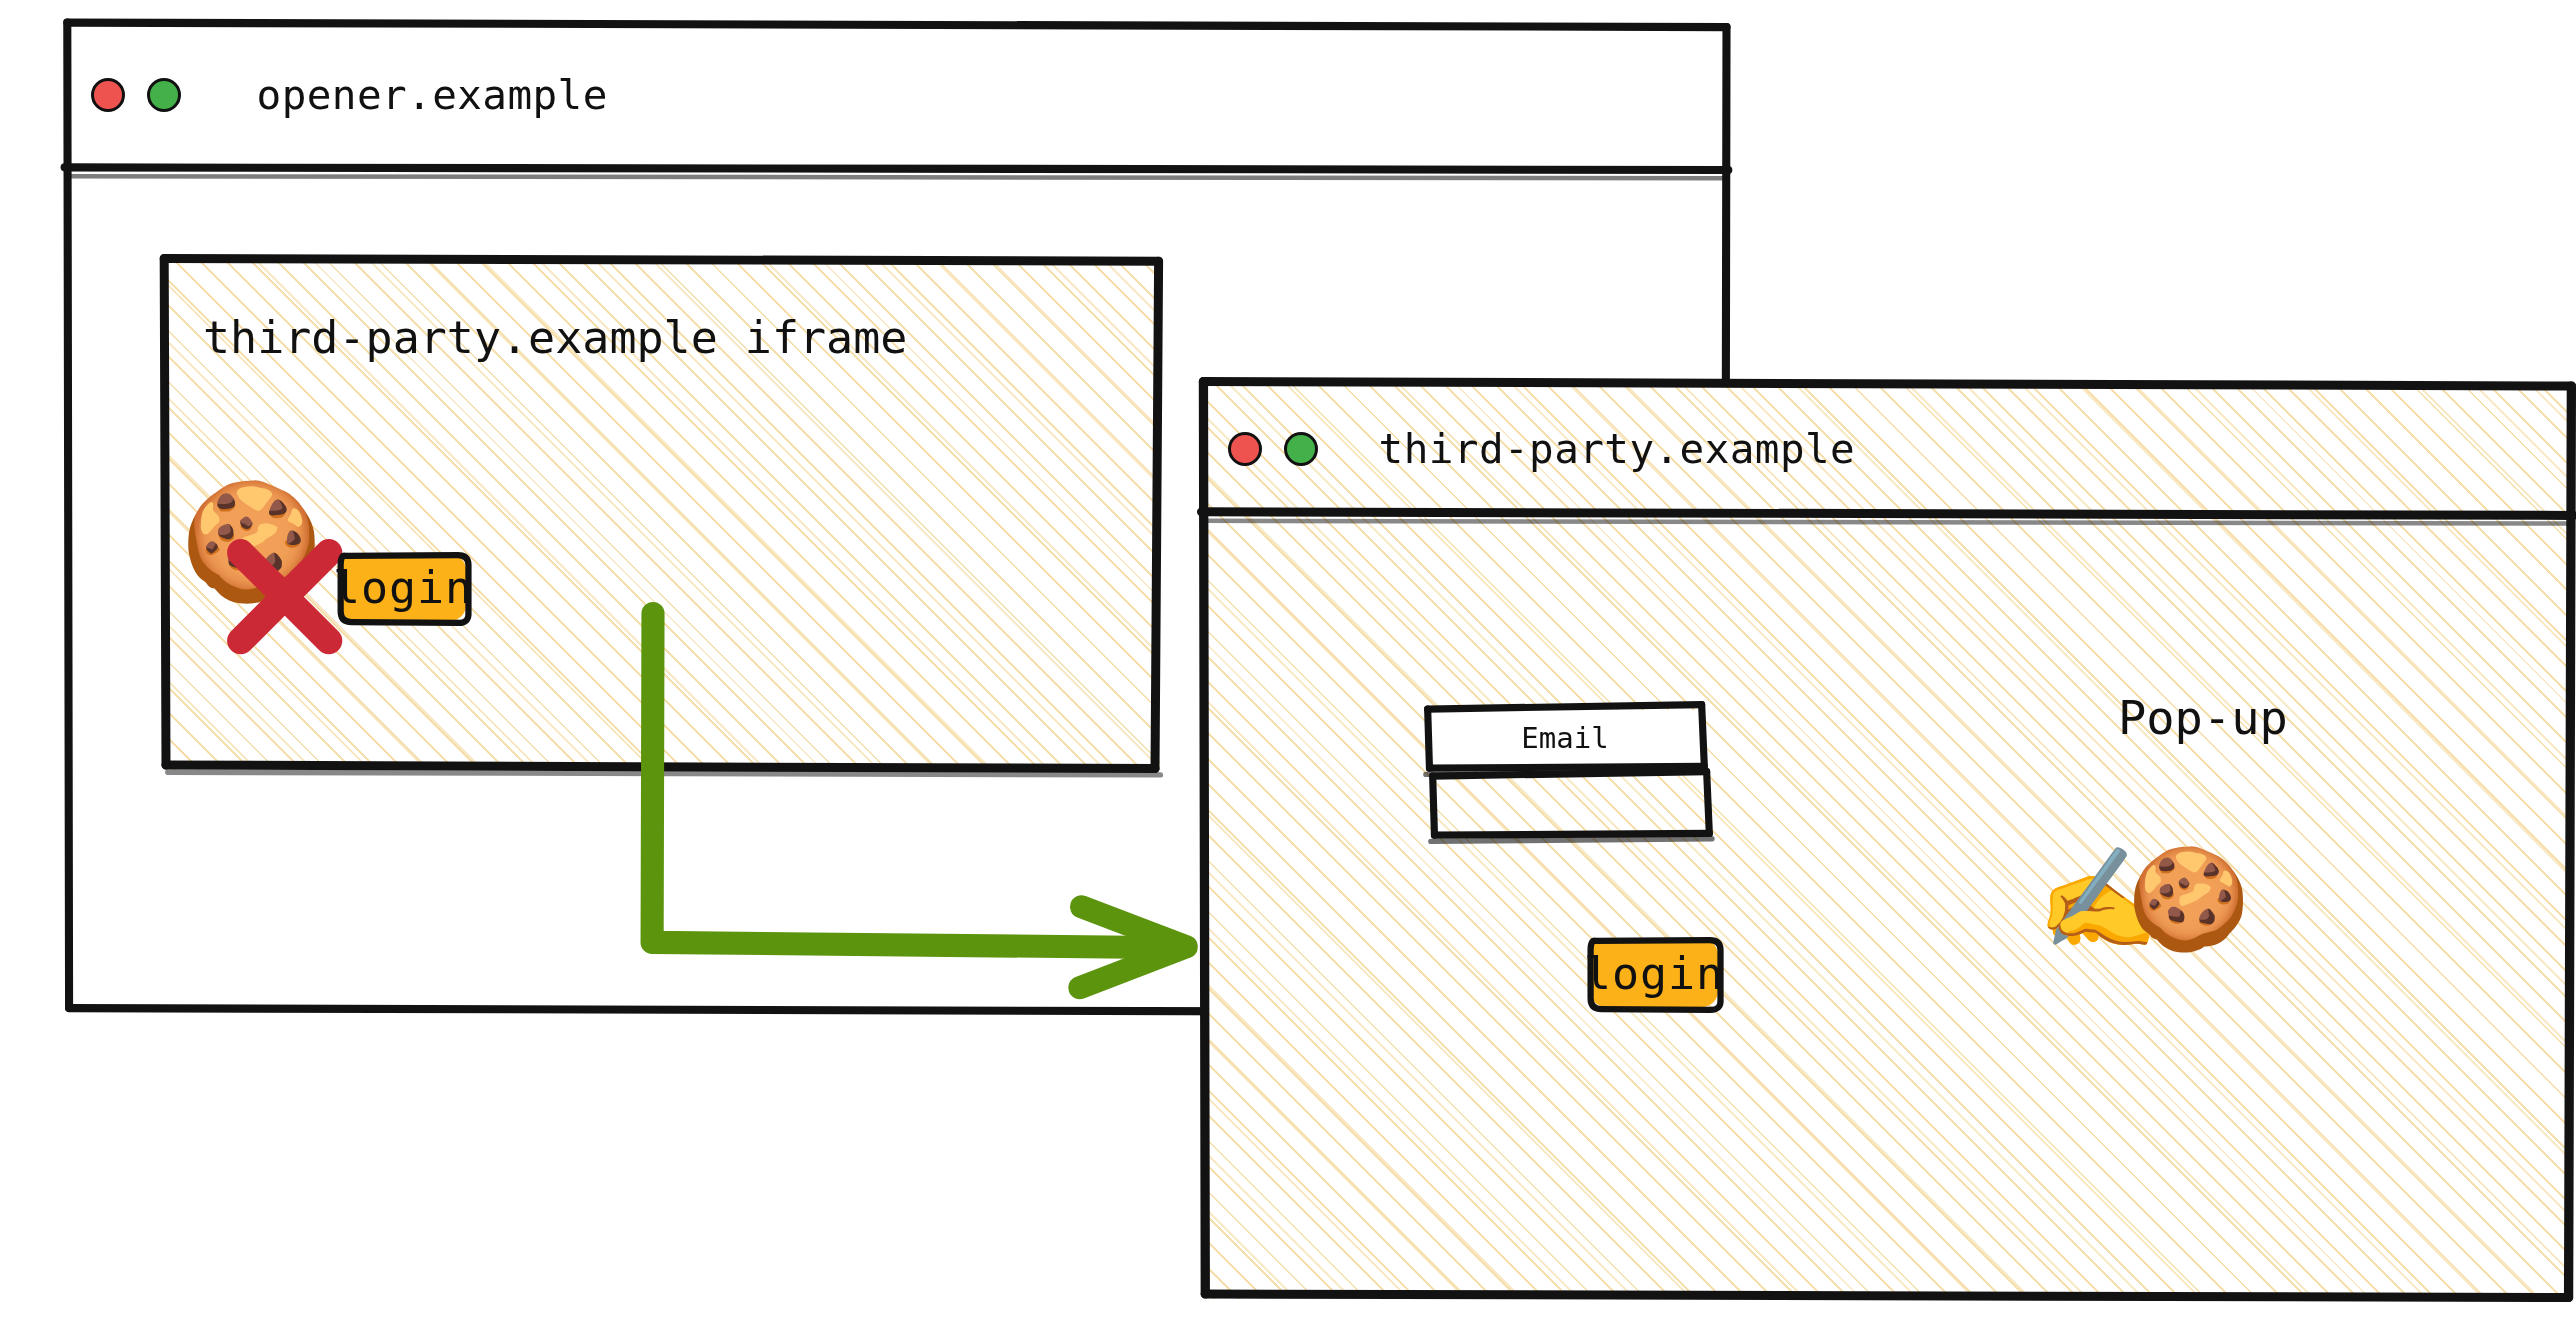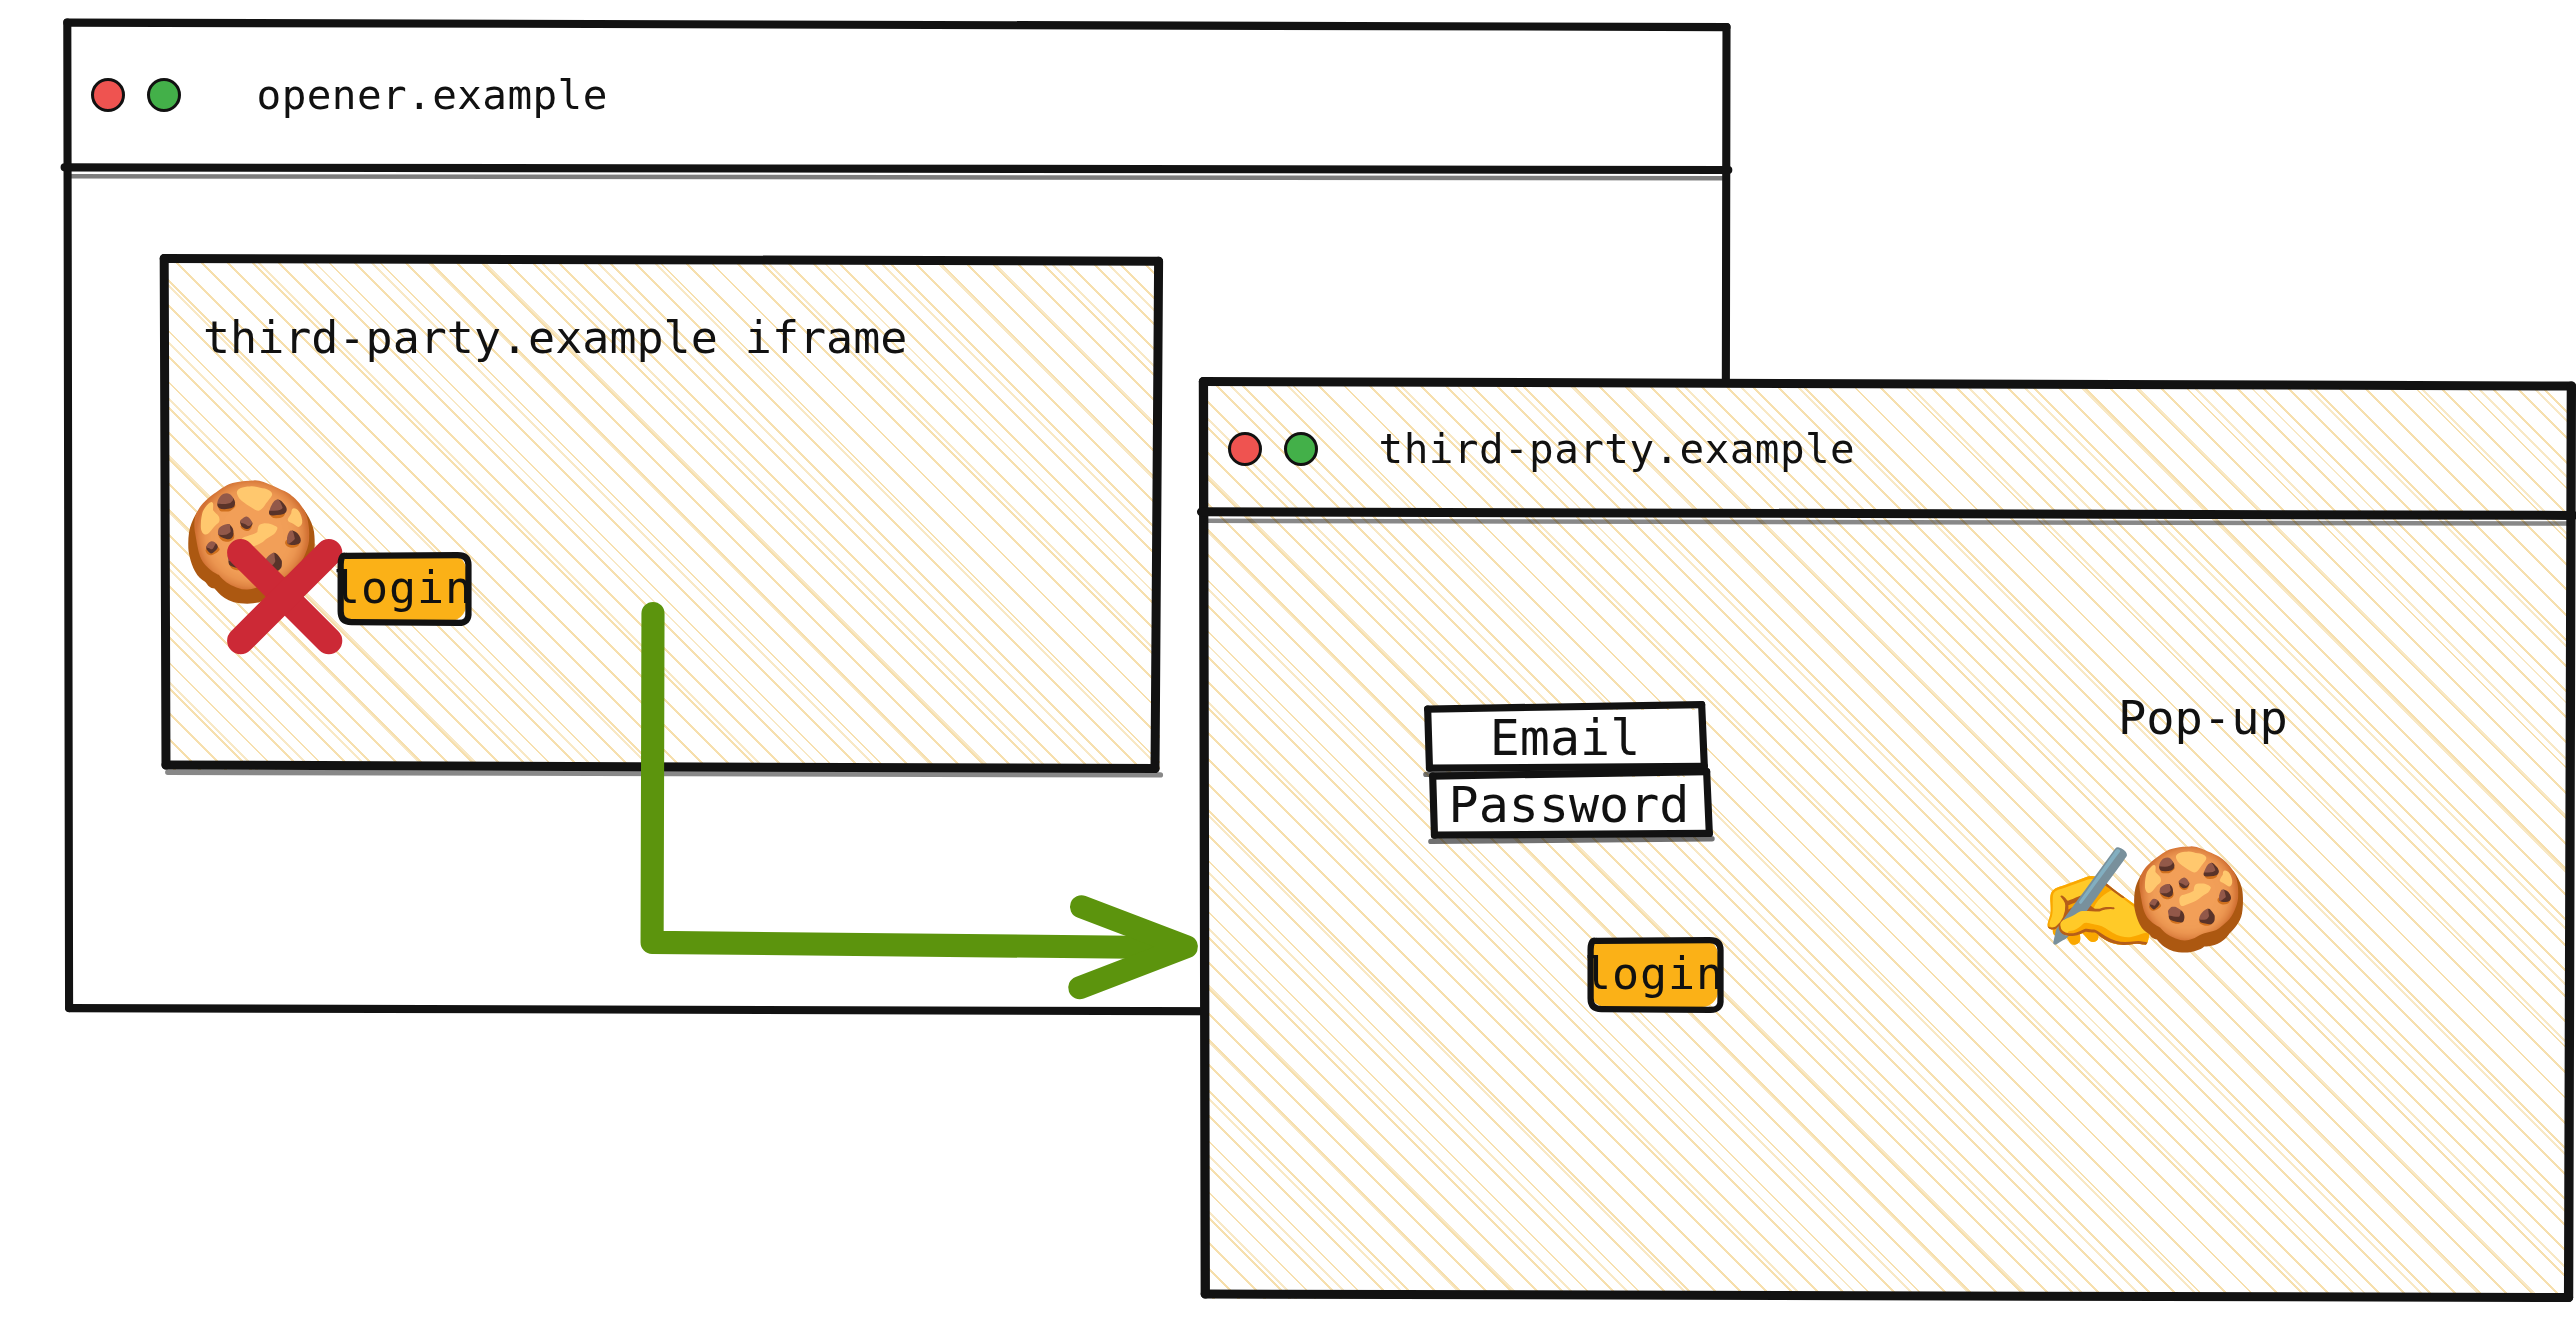--- a/index.html
+++ b/index.html
@@ -49,21 +49,21 @@
   
   .label{position:absolute;color:#111;white-space:nowrap;}
 
   
   .btn{position:absolute;display:flex;align-items:center;justify-content:center;
        background:#fbb117;color:#111;font-size:45px;letter-spacing:0.9px;
        border-radius:16px;box-sizing:border-box;}
 
   
   .field{position:absolute;display:flex;align-items:center;justify-content:center;
-         background:#ffffff;color:#111;font-size:50px;box-sizing:border-box;}
+         background:#ffffff;color:#111;font-size:29px;box-sizing:border-box;}
 
   
   .emoji{position:absolute;line-height:1;user-select:none;}
 
   
   .arrow-layer{position:absolute;inset:0;pointer-events:none;}
 </style>
 </head>
 <body>
 
@@ -142,21 +142,20 @@
 
     <div class="field" style="left:227px;top:328px;width:274px;height:56px;">Email</div>
     <svg class="sk-svg" style="position:absolute;left:219px;top:319px;width:292px;height:77px;overflow:visible;" viewBox="0 0 325 86">
       <path d="M8,9 L314,4" style="stroke-width:8"></path>
       <path d="M314,4 L317,73" style="stroke-width:8"></path>
       <path d="M317,73 L10,75" style="stroke-width:8"></path>
       <path d="M10,75 L8,9" style="stroke-width:8"></path>
       <path d="M6,82 L320,79" style="stroke-width:6;opacity:.6"></path>
     </svg>
 
-    <div class="field" style="left:231px;top:395px;width:274px;height:56px;">Password</div>
     <svg class="sk-svg" style="position:absolute;left:224px;top:386px;width:292px;height:77px;overflow:visible;" viewBox="0 0 325 86">
       <path d="M8,9 L314,4" style="stroke-width:8"></path>
       <path d="M314,4 L317,73" style="stroke-width:8"></path>
       <path d="M317,73 L10,75" style="stroke-width:8"></path>
       <path d="M10,75 L8,9" style="stroke-width:8"></path>
       <path d="M6,82 L320,79" style="stroke-width:6;opacity:.6"></path>
     </svg>
 
     <div class="btn" style="left:389px;top:557px;width:128px;height:68px;">login</div>
     <svg class="sk-svg" style="position:absolute;left:382px;top:550px;width:146px;height:86px;overflow:visible;" viewBox="0 0 162 96">

